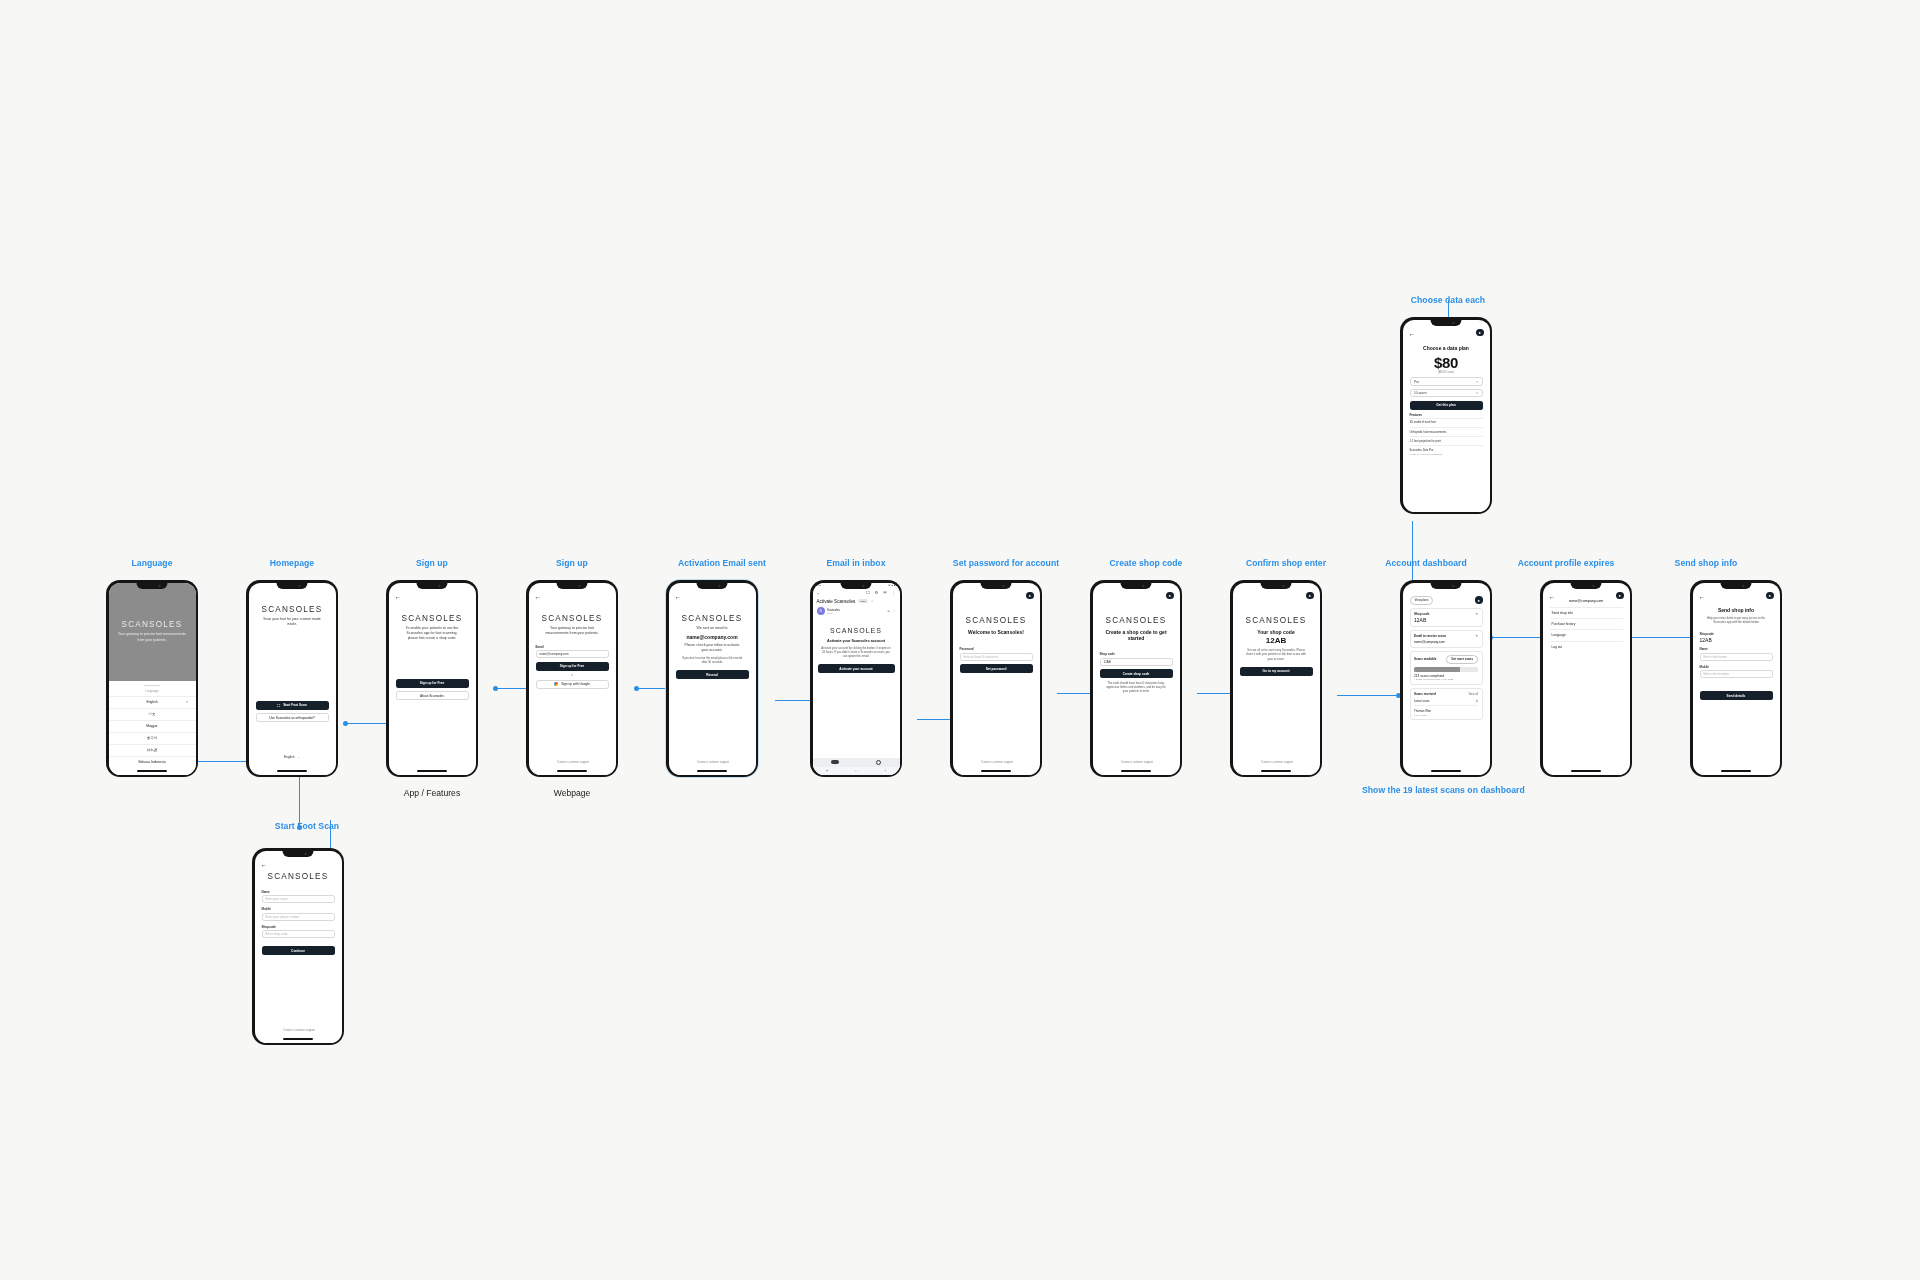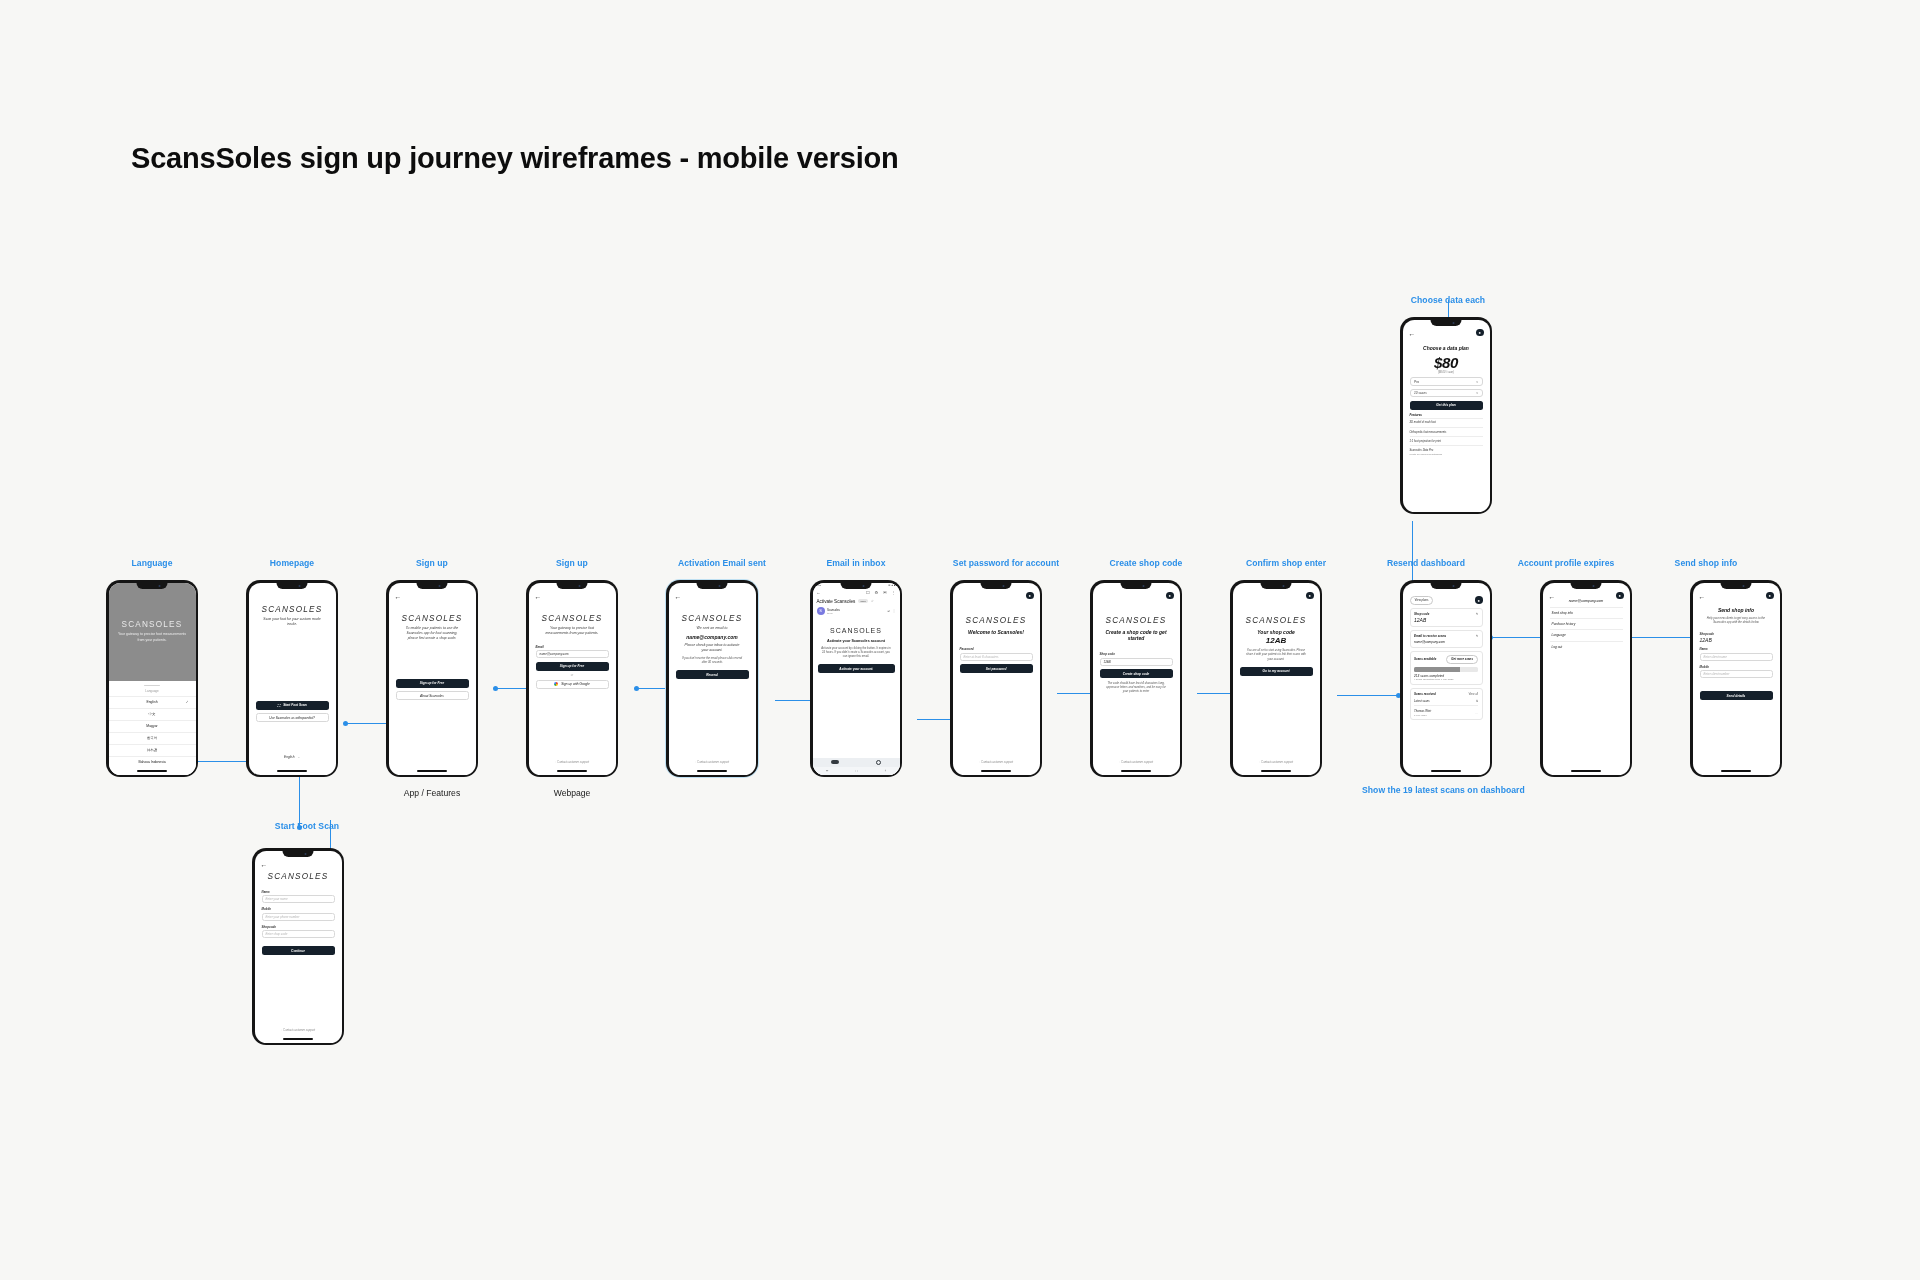--- a/index.html
+++ b/index.html
@@ -58,21 +58,21 @@
   .notch::after {
     content: ""; position: absolute; right: 7px; top: 2.4px;
     width: 1.8px; height: 1.8px; border-radius: 50%; background: #2b3a55;
   }
   .home-ind {
     position: absolute; bottom: 3px; left: 50%; transform: translateX(-50%);
     width: 30px; height: 1.6px; border-radius: 1px; background: #111;
   }
 
   
-  .sc { position: absolute; inset: 0; padding: 9px 7px 16px; font-style: italic; }
+  .sc { position: absolute; inset: 0; padding: 9px 7px 16px; }
   .back-arrow {
     position: absolute; left: 6px; top: 10px;
     font-size: 7px; color: #333; line-height: 1;
   }
   .avatar-dot {
     position: absolute; right: 6px; top: 9px;
     width: 7.5px; height: 7.5px; border-radius: 50%;
     background: #15202b; color: #fff; font-size: 4px;
     display: flex; align-items: center; justify-content: center;
   }
@@ -249,21 +249,20 @@
     display: flex; align-items: center; justify-content: center;
     gap: 3px; font-size: 3.2px; color: #333;
   }
   .scanicon { font-size: 4px; color: #fff; margin-right: 3px; }
 </style>
 </head>
 <body>
 
 <div id="canvas">
 
-  <div class="board-title">ScansSoles sign up journey wireframes - mobile version</div>
 
   <div class="conn h" style="left:196px; top:761px; width:100px;"></div>
   <div class="dot" style="left:193px; top:759px;"></div>
 
   <div class="conn h" style="left:345px; top:723px; width:70px;"></div>
   <div class="dot" style="left:343px; top:721px;"></div>
 
   <div class="conn v" style="left:299px; top:708px; height:117px;"></div>
   <div class="conn h" style="left:299px; top:825px; width:1px;"></div>
   <div class="dot" style="left:297px; top:825px;"></div>
@@ -302,21 +301,21 @@
 
   <div class="slabel" style="left:106px; top:558px; width:92px;">Language</div>
   <div class="slabel" style="left:246px; top:558px; width:92px;">Homepage</div>
   <div class="slabel" style="left:386px; top:558px; width:92px;">Sign up</div>
   <div class="slabel" style="left:526px; top:558px; width:92px;">Sign up</div>
   <div class="slabel" style="left:666px; top:558px; width:112px;">Activation Email sent</div>
   <div class="slabel" style="left:810px; top:558px; width:92px;">Email in inbox</div>
   <div class="slabel" style="left:940px; top:558px; width:132px;">Set password for account</div>
   <div class="slabel" style="left:1090px; top:558px; width:112px;">Create shop code</div>
   <div class="slabel" style="left:1230px; top:558px; width:112px;">Confirm shop enter</div>
-  <div class="slabel" style="left:1370px; top:558px; width:112px;">Resend dashboard</div>
+  <div class="slabel" style="left:1370px; top:558px; width:112px;">Account dashboard</div>
   <div class="slabel" style="left:1500px; top:558px; width:132px;">Account profile expires</div>
   <div class="slabel" style="left:1650px; top:558px; width:112px;">Send shop info</div>
   <div class="slabel" style="left:1392px; top:295px; width:112px;">Choose data each</div>
   <div class="slabel" style="left:251px; top:821px; width:112px;">Start Foot Scan</div>
 
   <div class="sublabel" style="left:386px; top:788px; width:92px;">App / Features</div>
   <div class="sublabel" style="left:526px; top:788px; width:92px;">Webpage</div>
   <div class="slabel" style="left:1362px; top:785px; width:132px;">Show the 19 latest scans on dashboard</div>
 
   <div class="phone" style="left:106px; top:580px;">

